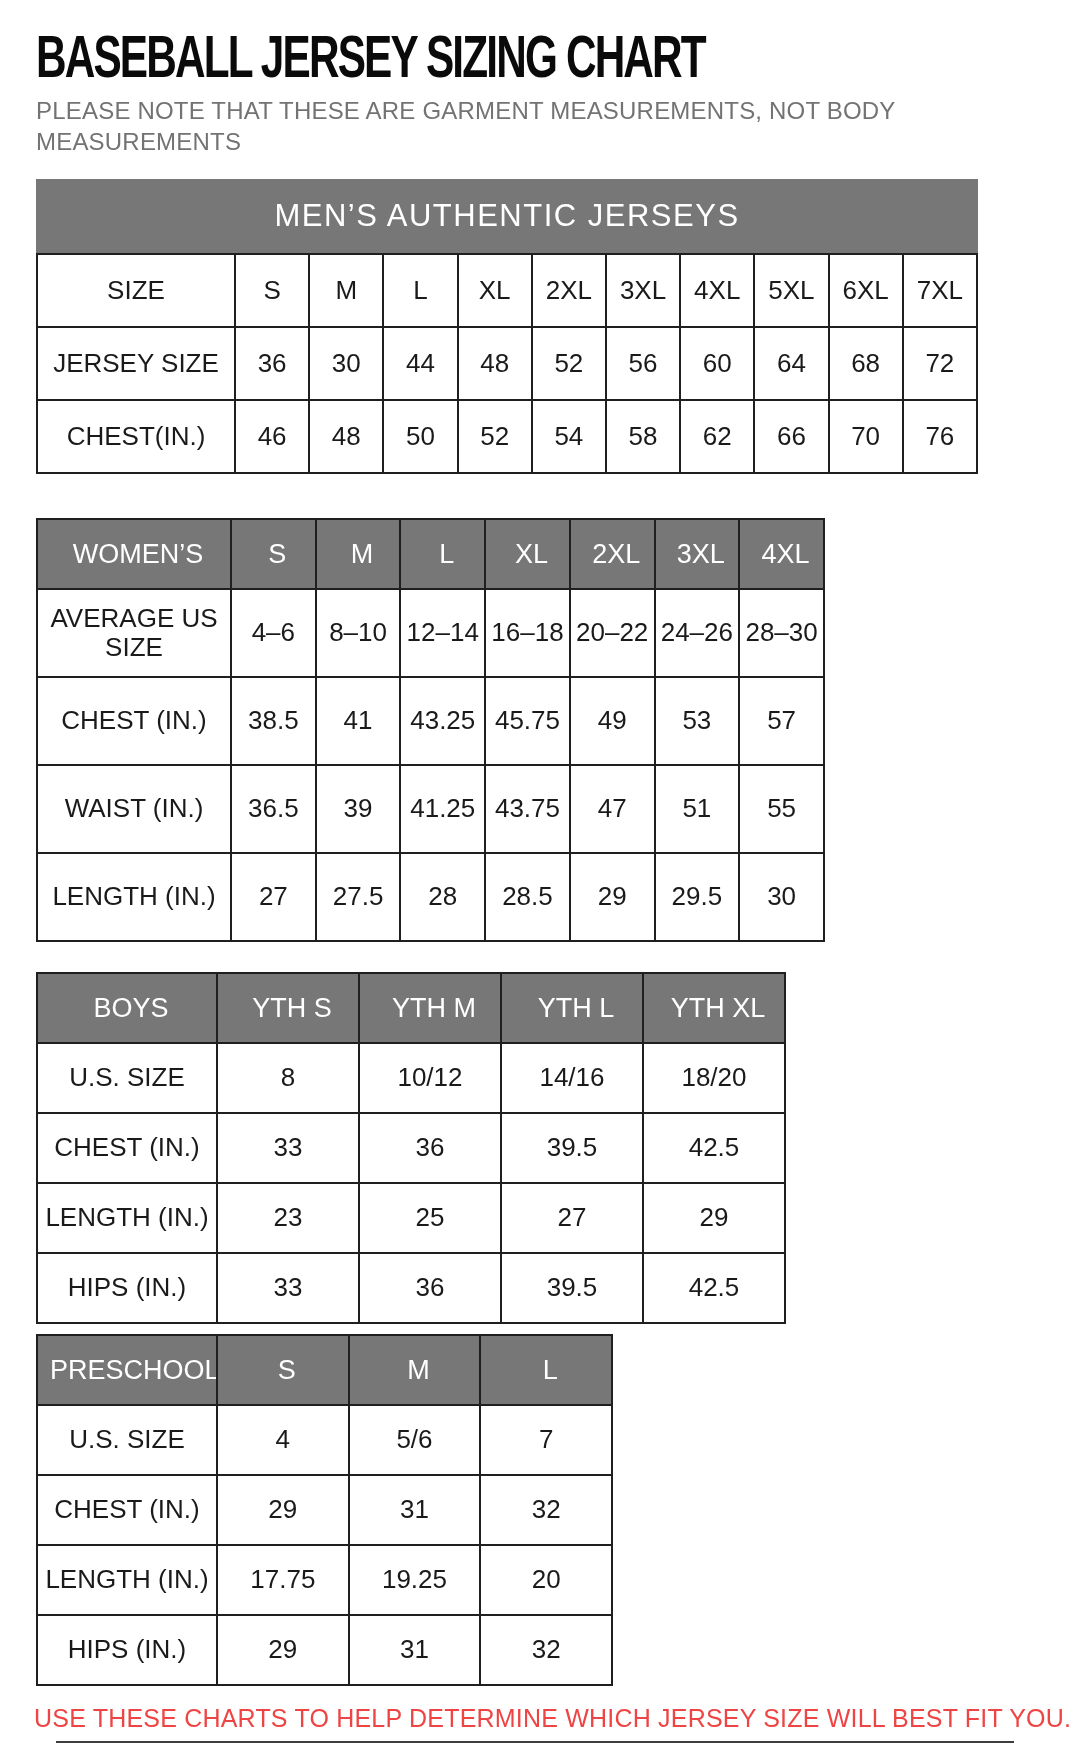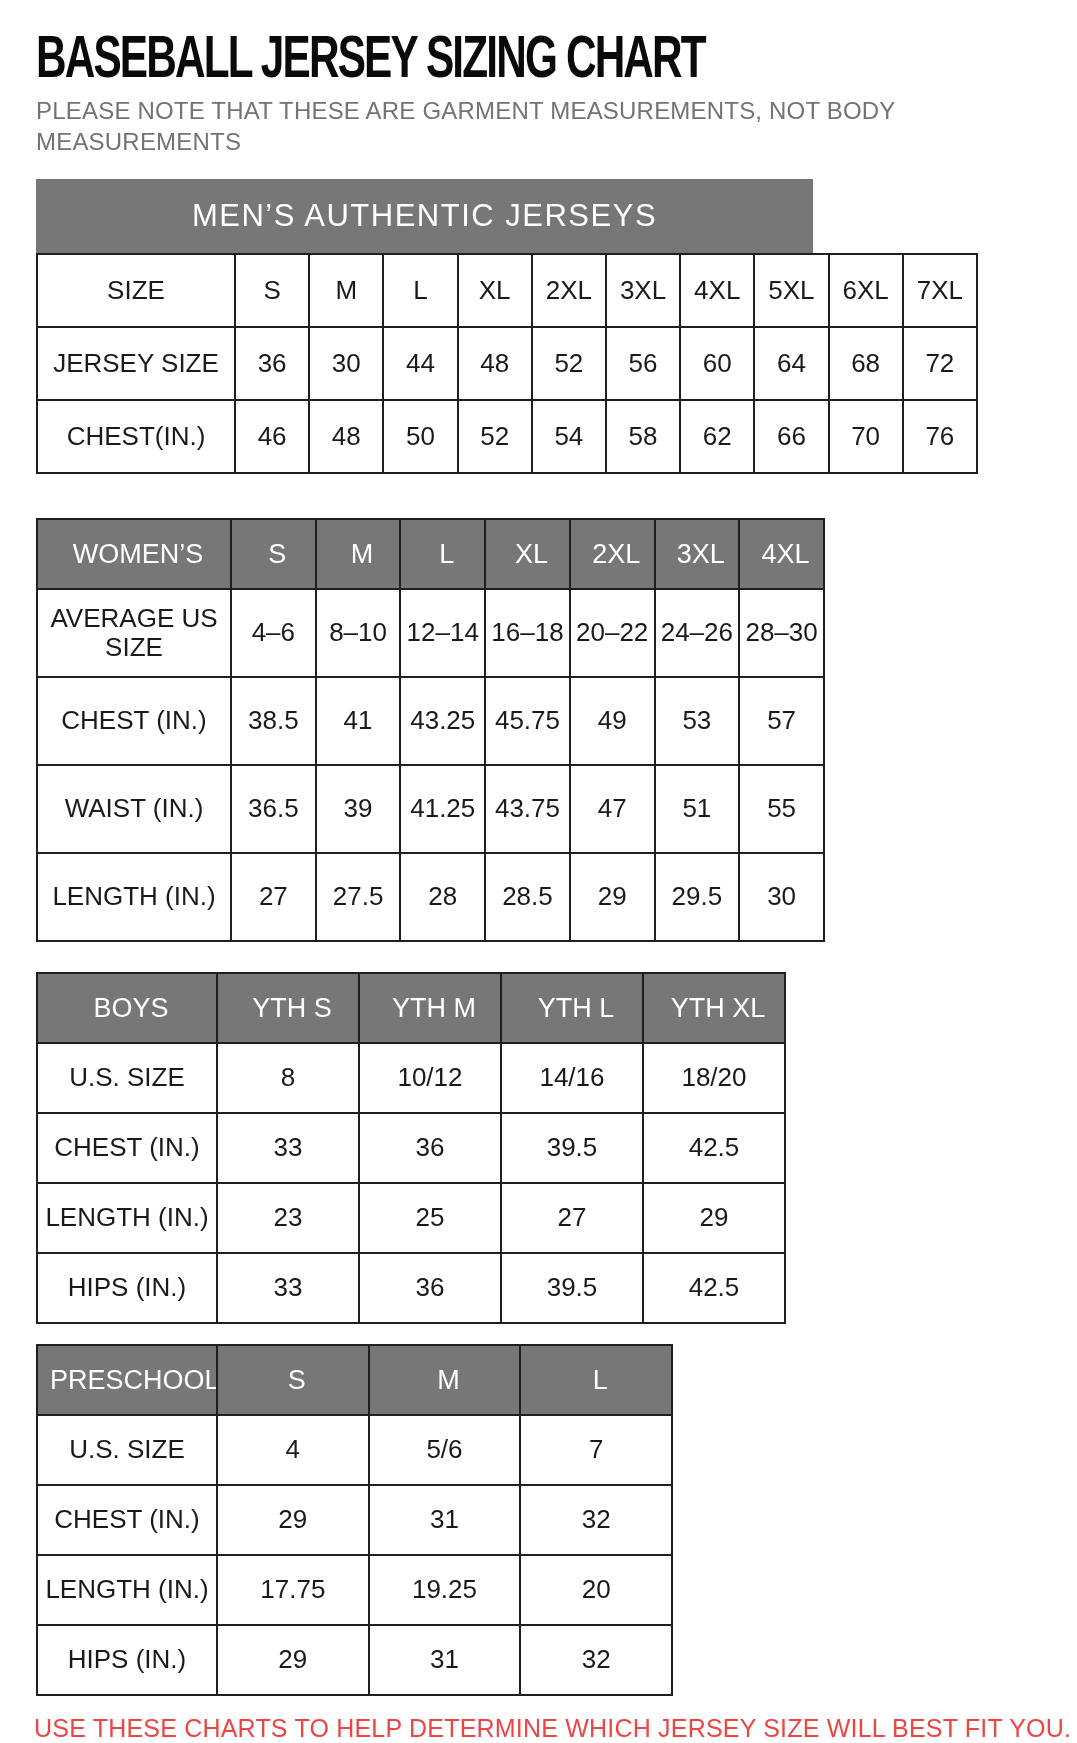--- a/index.html
+++ b/index.html
@@ -10,42 +10,42 @@
   }
   .title{
     margin:0;font-size:46px;font-weight:bold;letter-spacing:-2px;color:#0a0a0a;
     transform:scaleY(1.28) scaleX(0.92);transform-origin:left top;height:58px;white-space:nowrap;
   }
   .note{
     margin:16px 0 4px 0;max-width:900px;font-size:24px;line-height:1.28;
     color:#737373;letter-spacing:0.2px;
   }
   .banner{
-    margin-top:22px;width:777px;height:74px;background:#777777;color:#ffffff;
+    margin-top:22px;width:942px;height:74px;background:#777777;color:#ffffff;
     display:flex;align-items:center;justify-content:center;
     font-size:31px;letter-spacing:1.5px;
   }
   table{border-collapse:collapse;table-layout:fixed;background:#fff;}
   td,th{
     border:2px solid #1f1f1f;text-align:center;vertical-align:middle;
     font-size:26px;line-height:1.15;padding:2px 4px;box-sizing:border-box;
     overflow:hidden;
   }
   .ghead th{background:#777777;color:#ffffff;font-weight:normal;height:70px;font-size:27px;padding-left:12px;}
   .rowlabel{font-size:26px;}
   .tbl-mens{width:942px;}
   .tbl-mens td{height:73px;}
   .tbl-mens td:first-child{width:198px;}
   .tbl-womens{width:789px;margin-top:44px;}
   .tbl-womens td{height:88px;}
   .tbl-womens td:first-child,.tbl-womens th:first-child{width:194px;}
   .tbl-boys{width:750px;margin-top:30px;border-radius:18px;}
   .tbl-boys td{height:70px;}
   .tbl-boys td:first-child,.tbl-boys th:first-child{width:180px;}
-  .tbl-preschool{width:637px;margin-top:20px;border-radius:19px;}
+  .tbl-preschool{width:577px;margin-top:10px;border-radius:19px;}
   .tbl-preschool td{height:70px;}
   .tbl-preschool td:first-child,.tbl-preschool th:first-child{width:180px;}
   .footer{
     margin:18px 0 0 -2px;font-size:25px;color:#ef4444;letter-spacing:0.2px;white-space:nowrap;
   }
   .bottom-bar{margin:8px 0 0 20px;width:958px;height:9px;background:#3d3d3d;}
 </style>
 </head>
 <body>
 

